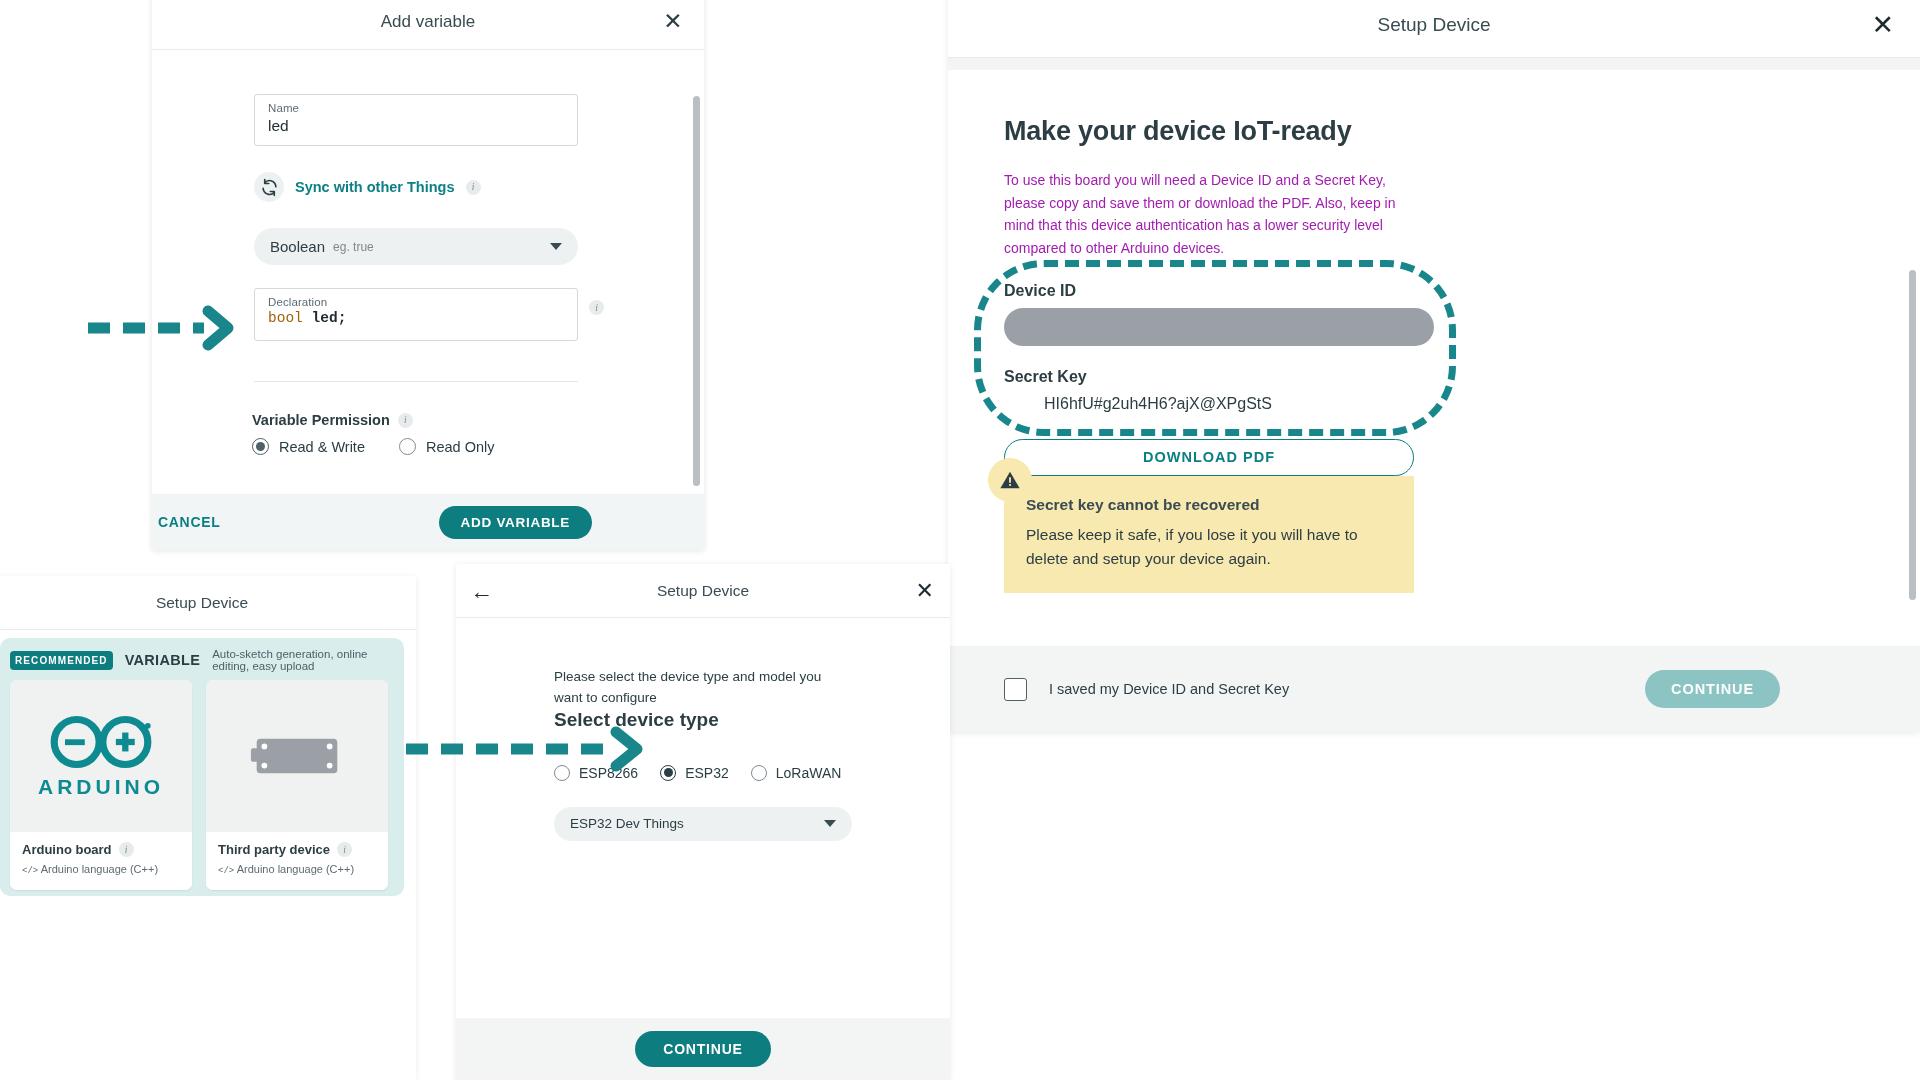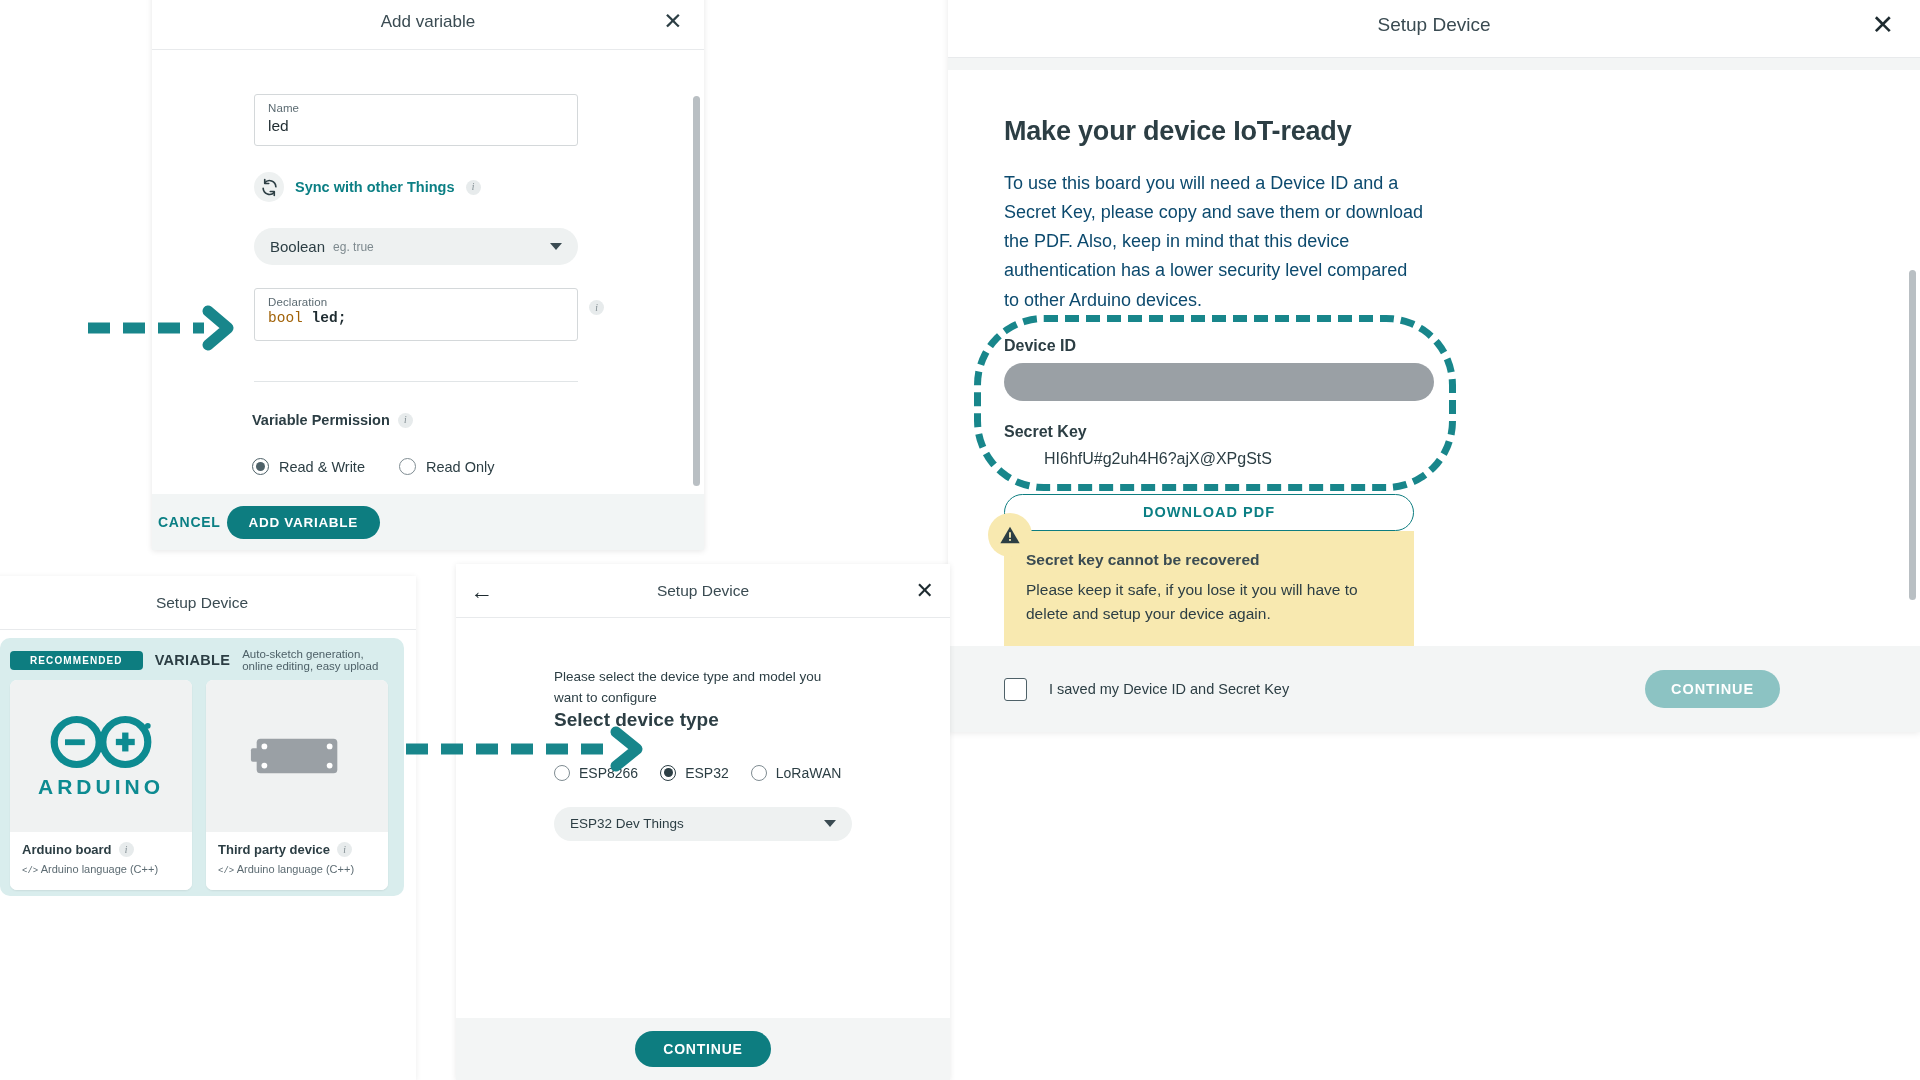--- a/index.html
+++ b/index.html
@@ -74,34 +74,34 @@
   #decl-code .kw { color:#a16207; }
   #decl-code .id { color:#1e2b30; font-weight:bold; }
   #decl-info { position:absolute; left:437px; top:250px; }
   #av-divider {
     position:absolute; left:102px; top:331px; width:324px; height:1px; background:#e1e5e7;
   }
   #perm-title-row {
     position:absolute; left:100px; top:362px; display:flex; align-items:center; gap:8px;
   }
   #perm-title { font-size:14.5px; font-weight:bold; color:#2c3e44; }
-  #perm-radios { position:absolute; left:100px; top:408px; display:flex; gap:34px; }
+  #perm-radios { position:absolute; left:100px; top:388px; display:flex; gap:34px; }
   .radio-opt { display:flex; align-items:center; gap:10px; cursor:pointer; }
   .radio-ring {
     width:17px; height:17px; border-radius:50%; border:1.6px solid #7f8c92;
     display:flex; align-items:center; justify-content:center;
   }
   .radio-ring.on { border-color:#4e6168; }
   .radio-ring.on::after {
     content:""; width:9px; height:9px; border-radius:50%; background:#4e6168;
   }
   .radio-label { font-size:14.5px; color:#2c3e44; }
   #av-footer {
     position:absolute; left:0; bottom:0; width:100%; height:56px;
-    background:#f2f5f5; display:flex; align-items:center; justify-content:flex-start;
+    background:#f2f5f5; display:flex; align-items:center; justify-content:space-between;
     padding-right:112px;
   }
   #cancel-btn {
     font-size:14px; font-weight:bold; color:#0b7f84; letter-spacing:.7px;
     background:none; border:none; cursor:pointer; font-family:inherit;
   }
   #add-var-btn {
     background:#0d7d80; color:#fff; border:none; border-radius:20px;
     height:33px; padding:0 22px; font-size:13.5px; font-weight:bold;
     letter-spacing:.7px; cursor:pointer; font-family:inherit;
@@ -121,21 +121,21 @@
   }
   #sr-title { font-size:19px; color:#3a4b52; }
   #sr-close {
     position:absolute; right:26px; top:50%; transform:translateY(-50%);
     font-size:27px; color:#1e2b30; line-height:1; cursor:pointer; font-weight:300;
   }
   #sr-strip { height:12px; background:#f3f5f5; }
   #sr-body { position:relative; height:600px; background:#fff; padding:46px 56px 0 56px; }
   #iot-title { font-size:27px; font-weight:bold; color:#2c3e44; letter-spacing:-.2px; }
   #iot-desc {
-    margin-top:22px; font-size:18px; line-height:1.62; color:#0c4a6e; max-width:420px;
+    margin-top:22px; font-size:14px; line-height:1.62; color:#a21caf; max-width:420px;
   }
   #cred-box { position:relative; margin-top:22px; width:430px; }
   #cred-dash {
     position:absolute; left:-30px; top:-22px; width:482px; height:176px;
     border:7px dashed #18868b; border-radius:70px; pointer-events:none;
   }
   .cred-label { font-size:16px; font-weight:bold; color:#2c3e44; }
   #device-id-value {
     margin-top:8px; width:430px; height:38px; border-radius:19px; background:#9aa0a5;
   }
@@ -188,21 +188,21 @@
     border-bottom:1px solid #e8eaec;
   }
   #dp-title { font-size:15.5px; color:#3a4b52; }
   #dp-group {
     position:absolute; left:12px; top:62px; width:404px; height:258px;
     background:#d9eded; border-radius:10px; padding:10px;
   }
   #dp-badge-row { display:flex; align-items:center; gap:12px; margin-bottom:8px; }
   #recommended-badge {
     background:#0d7d80; color:#fff; font-size:10px; font-weight:bold;
-    letter-spacing:1.1px; border-radius:4px; padding:4px 20px;
+    letter-spacing:1.1px; border-radius:4px; padding:4px 5px;
   }
   #automatic-label { font-size:14.5px; font-weight:bold; color:#2c3e44; letter-spacing:.3px; }
   #automatic-desc { font-size:11.5px; color:#4e6168; }
   #dp-cards { display:flex; gap:14px; }
   .dev-card {
     width:182px; height:210px; background:#fff; border-radius:7px;
     overflow:hidden; cursor:pointer; display:flex; flex-direction:column;
     box-shadow:0 1px 2px rgba(0,0,0,.07);
   }
   .dev-thumb {

